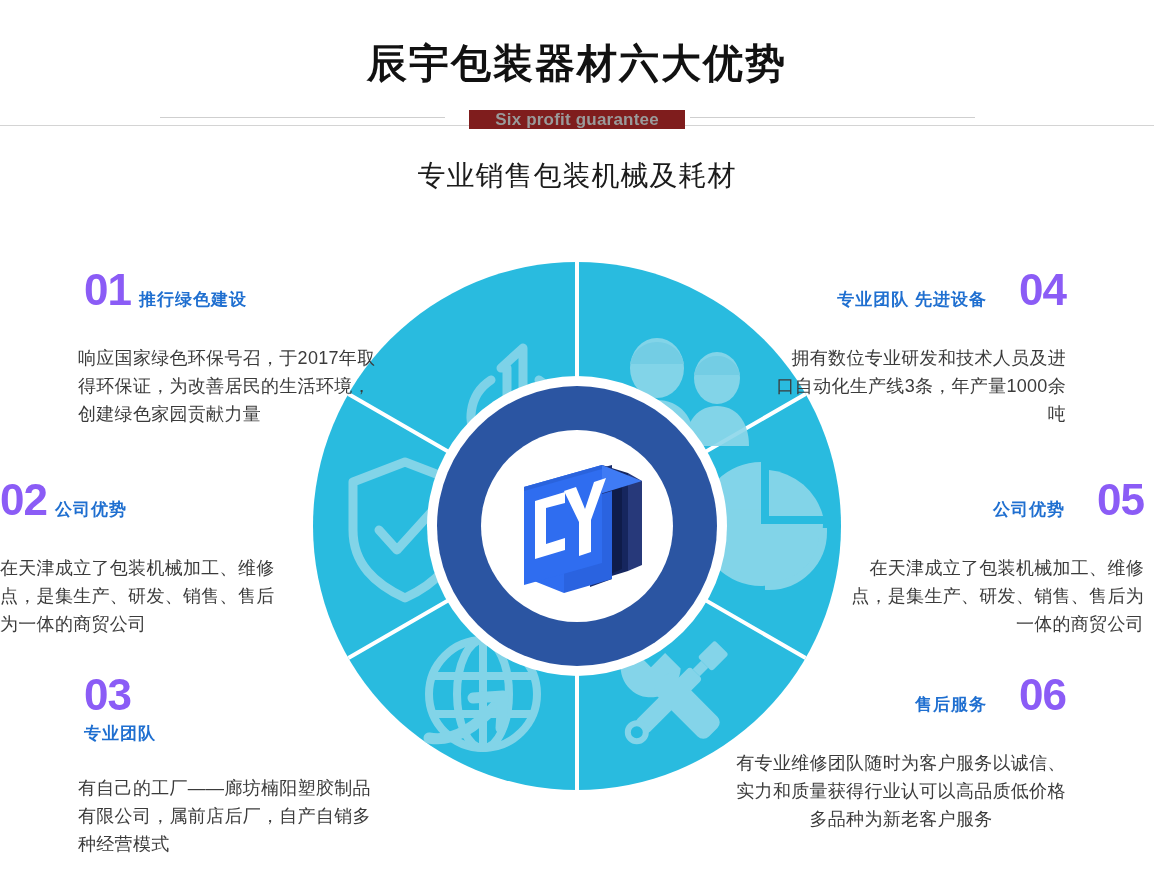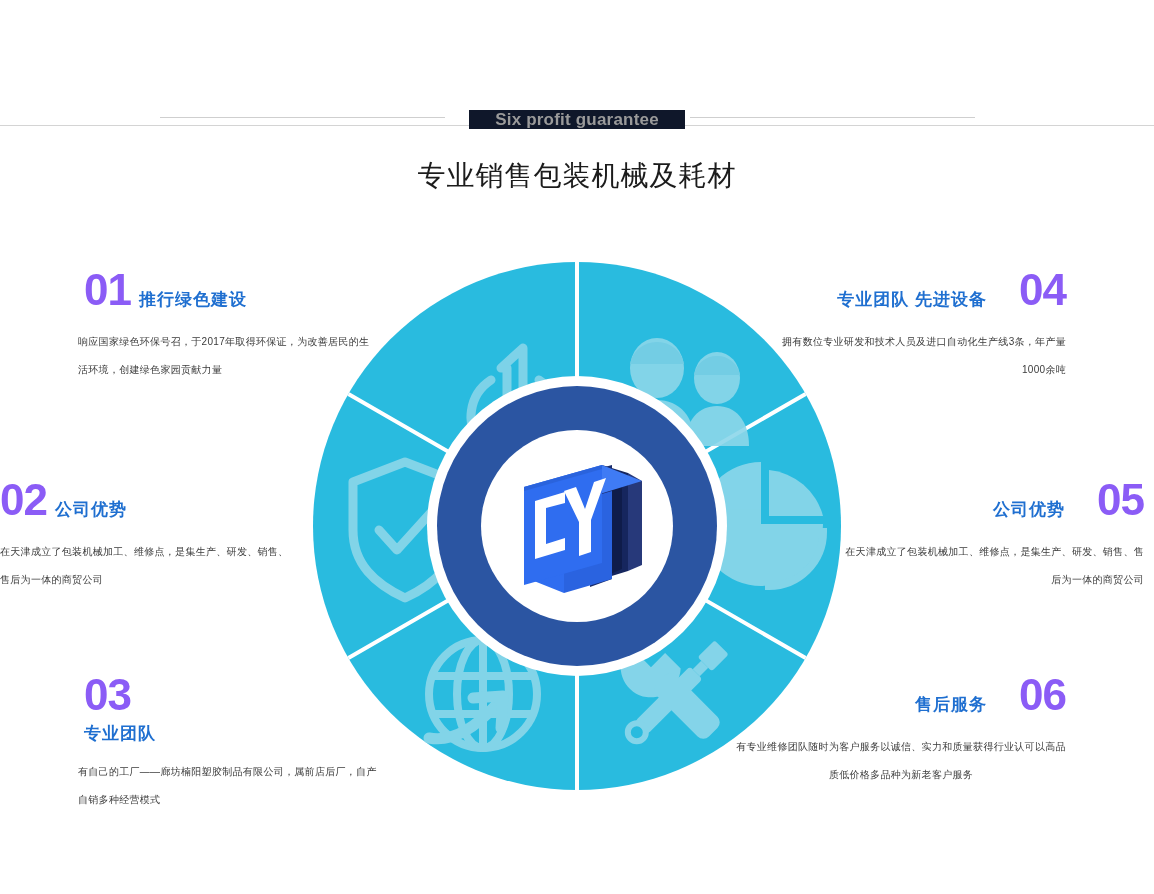--- a/index.html
+++ b/index.html
@@ -30,21 +30,21 @@
   }
   .rule-right {
     position: absolute; top: 13px; left: 690px; width: 285px; height: 1px;
     background: #cfcfcf;
   }
   .hdr-sub-en {
     position: absolute; top: 6px; left: 0; width: 1154px; text-align: center;
     font-size: 17px; color: #9a9a9a; font-weight: 600; letter-spacing: .2px;
     background: transparent;
   }
-  .hdr-sub-en span { background: #0f172a; padding: 0 26px; }
+  .hdr-sub-en span { background: #7f1d1d; padding: 0 26px; }
   .hdr-sub-cn {
     position: absolute; top: 157px; left: 0; width: 1154px; text-align: center;
     font-size: 28px; color: #1c1c1c; letter-spacing: 1px;
   }
 
   
   .wheel {
     position: absolute; left: 313px; top: 262px;
     width: 528px; height: 528px;
   }
@@ -68,22 +68,22 @@
   .feat-head.right { justify-content: flex-end; gap: 32px; }
   .num {
     font-size: 44px; font-weight: 700; color: #8b5cf6;
     letter-spacing: -1px;
   }
   .feat-title {
     font-size: 17px; font-weight: 700; color: #1f6fd0;
     letter-spacing: 1px;
   }
   .feat-body {
-    margin-top: 16px;
-    font-size: 10px; color: #3b3b3b; line-height: 28px;
+    margin-top: 32px;
+    font-size: 18px; color: #3b3b3b; line-height: 28px;
     letter-spacing: .3px;
   }
 
   
   .feat.l1 { left: 78px;  top: 268px; width: 300px; }
   .feat.l1 .feat-body { text-align: left; }
   .feat.l2 { left: 0px;   top: 478px; width: 290px; }
   .feat.l2 .feat-body { text-align: left; }
   .feat.l3 { left: 78px;  top: 673px; width: 300px; }
   .feat.l3 .feat-body { text-align: left; }
@@ -96,20 +96,21 @@
   .feat.r6 .feat-body { text-align: center; }
 
   .feat.l1 .feat-head { padding-left: 6px; }
   .feat.l3 .feat-head { padding-left: 6px; flex-direction: column; }
 </style>
 </head>
 <body>
 
 <div class="page">
 
+  <div class="hdr-title">辰宇包装器材六大优势</div>
 
   <div class="divider-wrap">
     <div class="rule-full"></div>
     <div class="rule-left"></div>
     <div class="rule-right"></div>
     <div class="hdr-sub-en"><span>Six profit guarantee</span></div>
   </div>
 
   <div class="hdr-sub-cn">专业销售包装机械及耗材</div>
 

